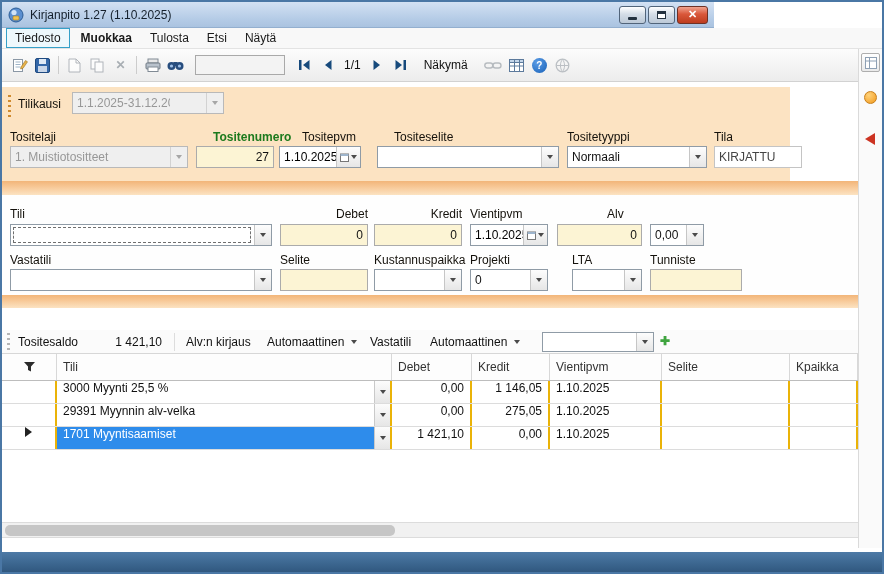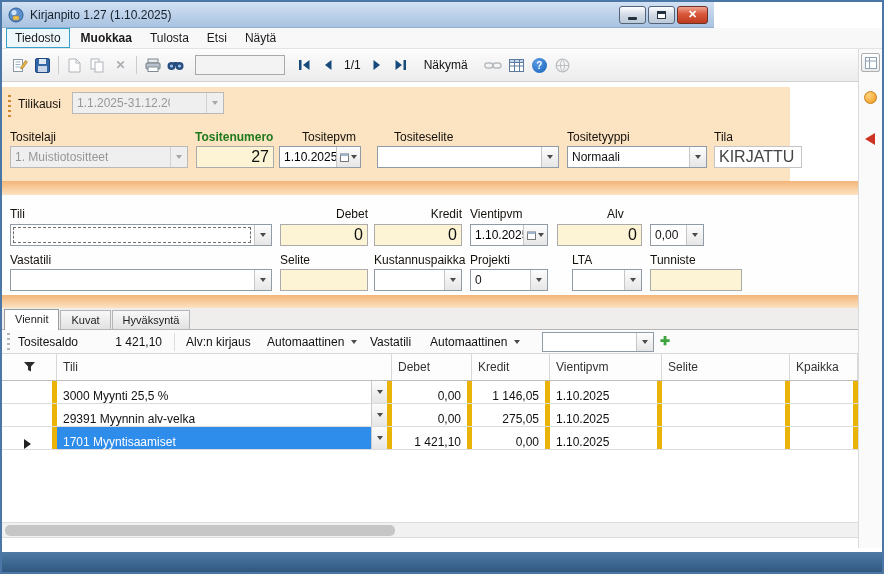--- a/index.html
+++ b/index.html
@@ -50,31 +50,31 @@
   .combo-text { flex:1; padding:0 4px; white-space:nowrap; overflow:hidden; }
   .combo-btn { width:17px; align-self:stretch; display:flex; align-items:center; justify-content:center;
                background:linear-gradient(#fdfdfd,#e6e6e6); border-left:1px solid #c6c6c6; }
   .caret { width:0; height:0; border-left:3.5px solid transparent; border-right:3.5px solid transparent;
            border-top:4px solid #4a4a4a; }
   .combo.disabled { background:#efefef; color:#979797; border-color:#b9b9b9;gap:36px; }
   .combo.disabled .combo-btn { background:#efefef; border-left-color:#d2d2d2; }
   .combo.disabled .caret { border-top-color:#a6a6a6; }
   .combo.focused::before { content:''; position:absolute; left:2px; top:2px; bottom:2px; right:20px;
                            border:1px dashed #6f6f6f; pointer-events:none; }
-  .field { height:22px; border:1px solid #ababab; background:#fff; font-size:16px; color:#111;
+  .field { height:22px; border:1px solid #ababab; background:#fff; font-size:12px; color:#111;
            padding:0 4px; display:flex; align-items:center; }
   .yellow { background:#fcf4d4; }
   .num { justify-content:flex-end; }
   .datef { display:flex; align-items:center; height:22px; border:1px solid #8f9ba6; background:#fff; font-size:12px; }
   .date-text { flex:1; padding:0 4px; white-space:nowrap; overflow:hidden; }
   .date-btn { width:24px; align-self:stretch; display:flex; align-items:center; justify-content:center; gap:2px;
               background:linear-gradient(#fdfdfd,#e6e6e6); border-left:1px solid #c6c6c6; }
   .abs { position:absolute; }
   .flabel { position:absolute; font-size:12px; color:#14110b; white-space:nowrap; }
-  .flabel.green { color:#1d7a1d; font-weight:bold; }
+  .flabel.green { color:#1d7a1d; font-weight:bold;margin-left:18px; }
   .grip-o { position:absolute; width:3px; background:repeating-linear-gradient(to bottom,#cf8a2e 0 2px,rgba(0,0,0,0) 2px 5px); }
   .grip-g { position:absolute; width:3px; background:repeating-linear-gradient(to bottom,#b5b5b5 0 2px,rgba(0,0,0,0) 2px 5px); }
 
   
   .gapband { position:absolute; left:0; top:80px; width:856px; height:5px; background:#ffffff; }
   .formband { position:absolute; left:0; top:85px; width:788px; height:94px; background:#fce3c2; }
   .divband1 { position:absolute; left:0; top:179px; width:856px; height:14px;
               background:linear-gradient(#f2b579,#f7c795 40%,#fce3c2); }
   .entryband { position:absolute; left:0; top:193px; width:856px; height:100px; background:#fefefe; }
   .divband2 { position:absolute; left:0; top:293px; width:856px; height:13px;
@@ -95,22 +95,22 @@
   .vline { position:absolute; top:3px; width:1px; height:18px; background:#dddddd; }
   .plus { position:absolute; top:4px; font-size:12px; font-weight:bold; color:#3fa43f; }
 
   
   .grid { position:absolute; left:0; top:352px; width:856px; height:168px; background:#ffffff; }
   .ghead, .grow { display:grid; grid-template-columns:55px 335px 80px 78px 112px 128px 68px; }
   .ghead { height:27px; background:#fdfdfd; border-bottom:1px solid #bdbdbd; }
   .ghead .gcell { font-size:12px; color:#333; display:flex; align-items:center; padding:0 6px;
                   border-right:1px solid #d8d8d8; }
   .grow { height:23px; border-bottom:1px solid #dcdcdc; }
-  .grow .gcell { font-size:12px; color:#111; display:flex; align-items:flex-end; padding:0 6px;
-                 border-right:5px solid #eab308; overflow:hidden; }
+  .grow .gcell { font-size:12px; color:#111; display:flex; align-items:flex-start; padding:0 6px;
+                 border-right:2px solid #eab308; overflow:hidden; }
   .gcell.num { justify-content:flex-end; }
   .gcell.center { justify-content:center; }
   .tili-cell { padding:0 !important; }
   .tili-text { flex:1; padding:0 6px; white-space:nowrap; overflow:hidden; }
   .cell-btn { width:16px; align-self:stretch; display:flex; align-items:center; justify-content:center;
               background:linear-gradient(#fcfcfc,#e6e6e6); border-left:1px solid #c9c9c9; }
   .grow.selected .tili-cell { background:#2e8ceb; }
   .grow.selected .tili-text { color:#fff; }
   .rowmarker { display:none; width:0; height:0; border-top:5px solid transparent; border-bottom:5px solid transparent;
                border-left:7px solid #222; margin:0 auto; }
@@ -396,25 +396,20 @@
       <span class="combo-text"></span>
       <span class="combo-btn">
           <span class="caret"></span>
         </span>
     </span>
     <span class="field yellow abs" style="left:648px; top:74px; width:92px;"></span>
   </div>
 
   <div class="divband2"></div>
 
-  <div class="tabstrip">
-    <span class="tab active">Viennit</span>
-    <span class="tab">Kuvat</span>
-    <span class="tab">Hyväksyntä</span>
-  </div>
 
   <div class="summary">
     <span class="grip-g" style="left:5px; top:3px; height:18px;"></span>
     <span class="txt" style="left:16px;">Tositesaldo</span>
     <span class="txt" style="left:85px; width:75px; text-align:right;">1 421,10</span>
     <span class="vline" style="left:172px;"></span>
     <span class="txt" style="left:184px;">Alv:n kirjaus</span>
     <span class="flatcombo" style="left:265px;">
       <span>Automaattinen</span>
       <span class="caret"></span>

